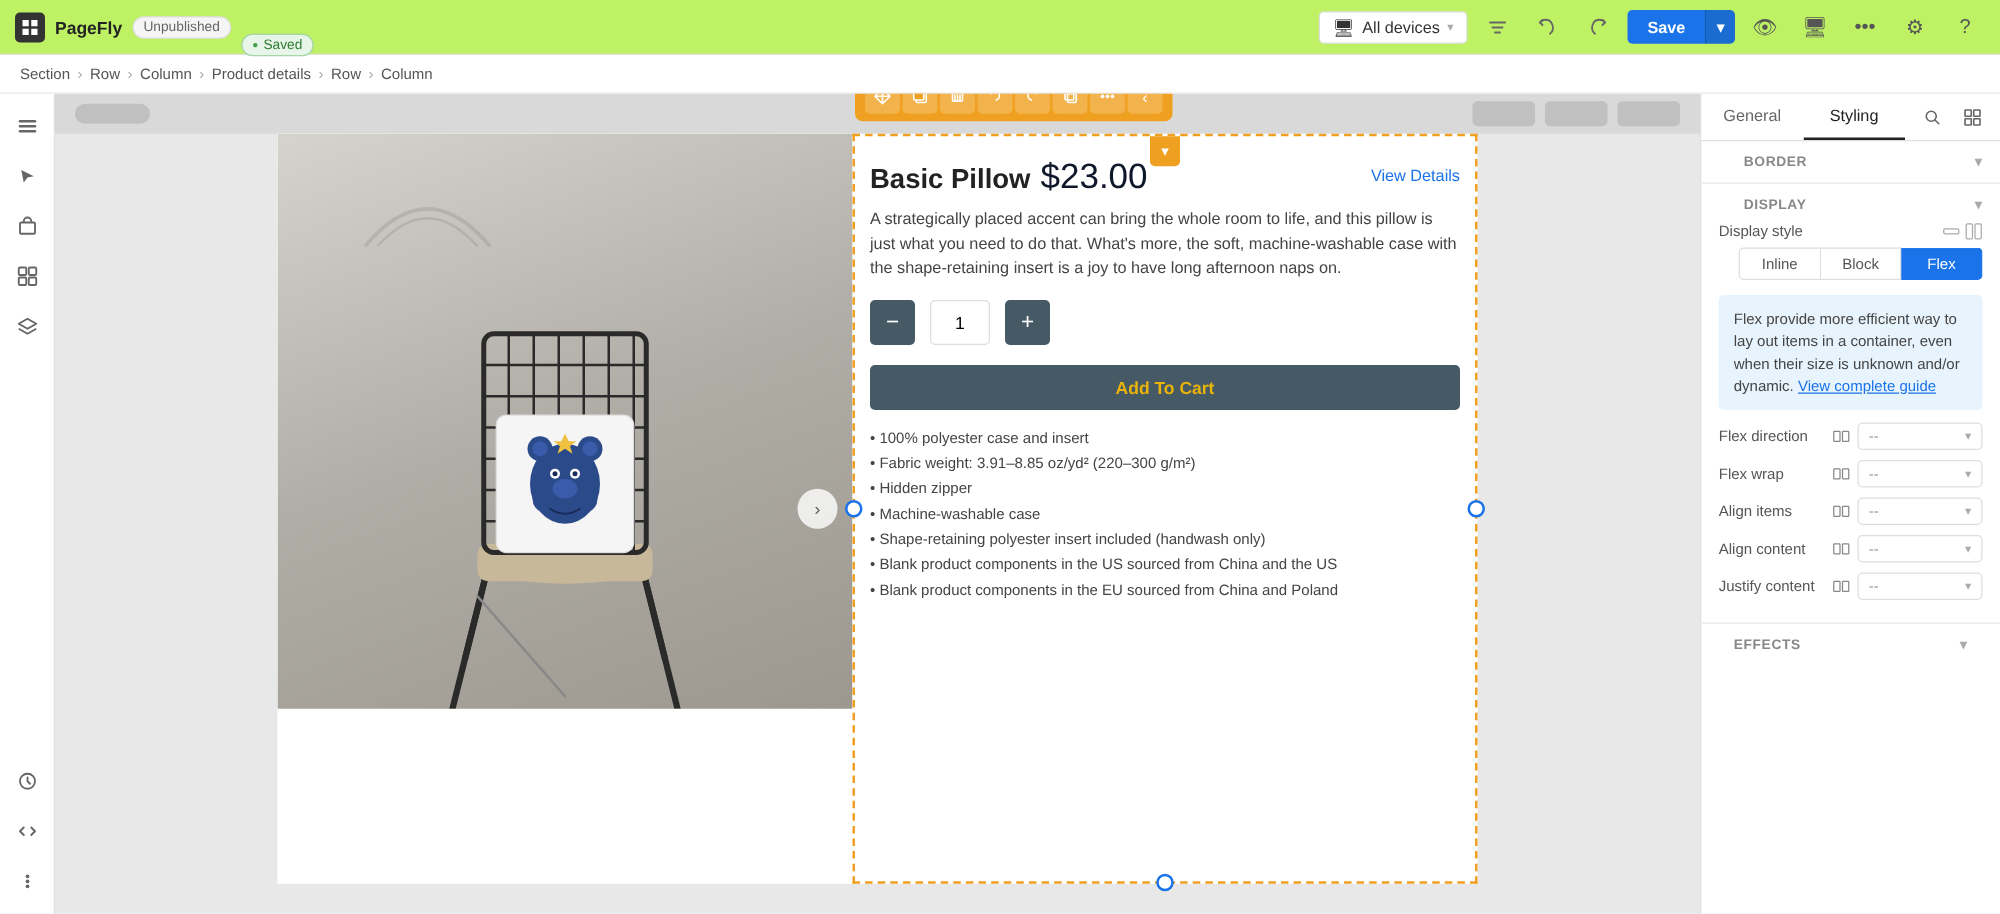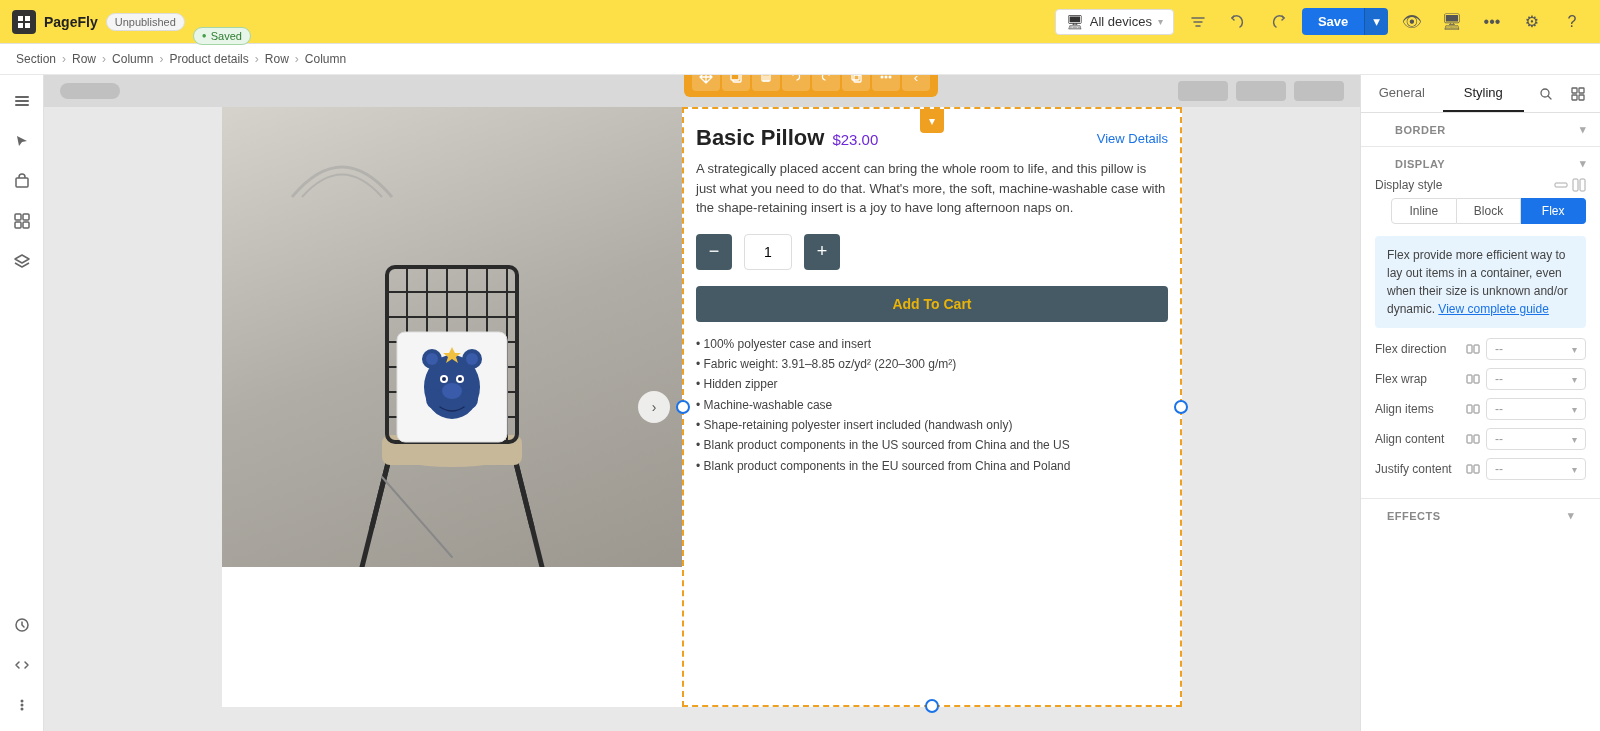--- a/index.html
+++ b/index.html
@@ -1,21 +1,21 @@
 <!DOCTYPE html>
 <html><head>
   <meta charset="utf-8">
   <style>
     * { box-sizing: border-box; margin: 0; padding: 0; }
     body { font-family: -apple-system, BlinkMacSystemFont, 'Segoe UI', sans-serif; background: #f0f0f0; height: 731px; overflow: hidden; display: flex; flex-direction: column; }
 
     
     .topbar {
       display: flex; align-items: center; height: 44px;
-      background: #fde047; border-bottom: 1px solid #e0e0e0;
+      background: #bef264; border-bottom: 1px solid #e0e0e0;
       padding: 0 12px; gap: 8px; flex-shrink: 0; z-index: 100;
     }
     .topbar-left { display: flex; align-items: center; gap: 8px; flex: 1; }
     .app-icon { width: 24px; height: 24px; background: #333; border-radius: 4px; display: flex; align-items: center; justify-content: center; }
     .app-name { font-weight: 600; font-size: 14px; color: #222; }
     .badge-unpublished {
       background: #f5f5f5; border: 1px solid #ddd; border-radius: 12px;
       font-size: 11px; padding: 2px 8px; color: #666;
     }
     .badge-saved {
@@ -132,21 +132,21 @@
       border: none; border-radius: 4px; color: #fff; cursor: pointer;
       display: flex; align-items: center; justify-content: center;
       font-size: 13px;
     }
 
     
     .product-info-inner {
       padding: 16px 12px;
     }
     .product-title { font-size: 22px; font-weight: 600; color: #222; }
-    .product-price { font-size: 15px; color: #6d28d9; }
+    .product-price { font-size: 28px; color: #0f172a; }
     .view-details { color: #1a73e8; font-size: 13px; text-decoration: none; cursor: pointer; }
 
     .product-desc { font-size: 13px; color: #444; line-height: 1.5; margin-bottom: 16px; }
 
     .quantity-row {
       display: flex; align-items: center; gap: 12px; margin-bottom: 16px;
     }
     .qty-btn {
       width: 36px; height: 36px; background: #455a64; border: none;
       border-radius: 4px; color: #fff; font-size: 18px; cursor: pointer;

